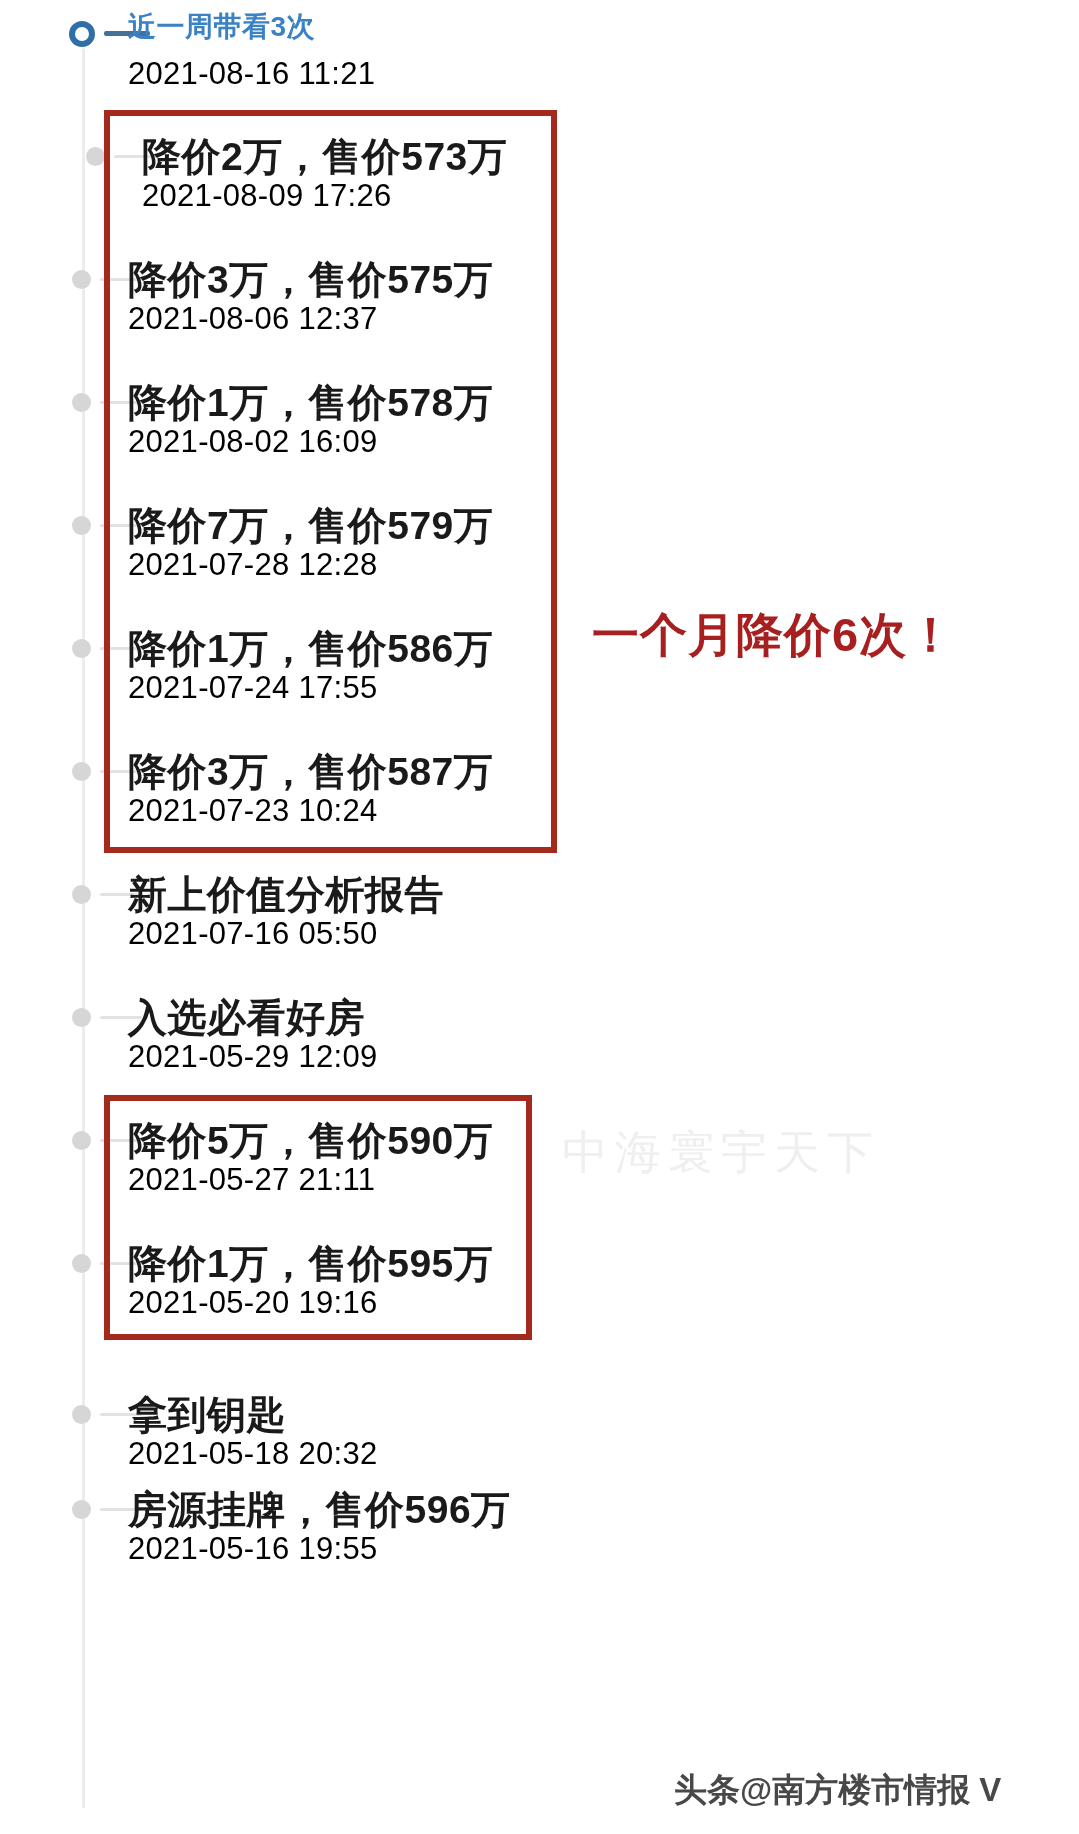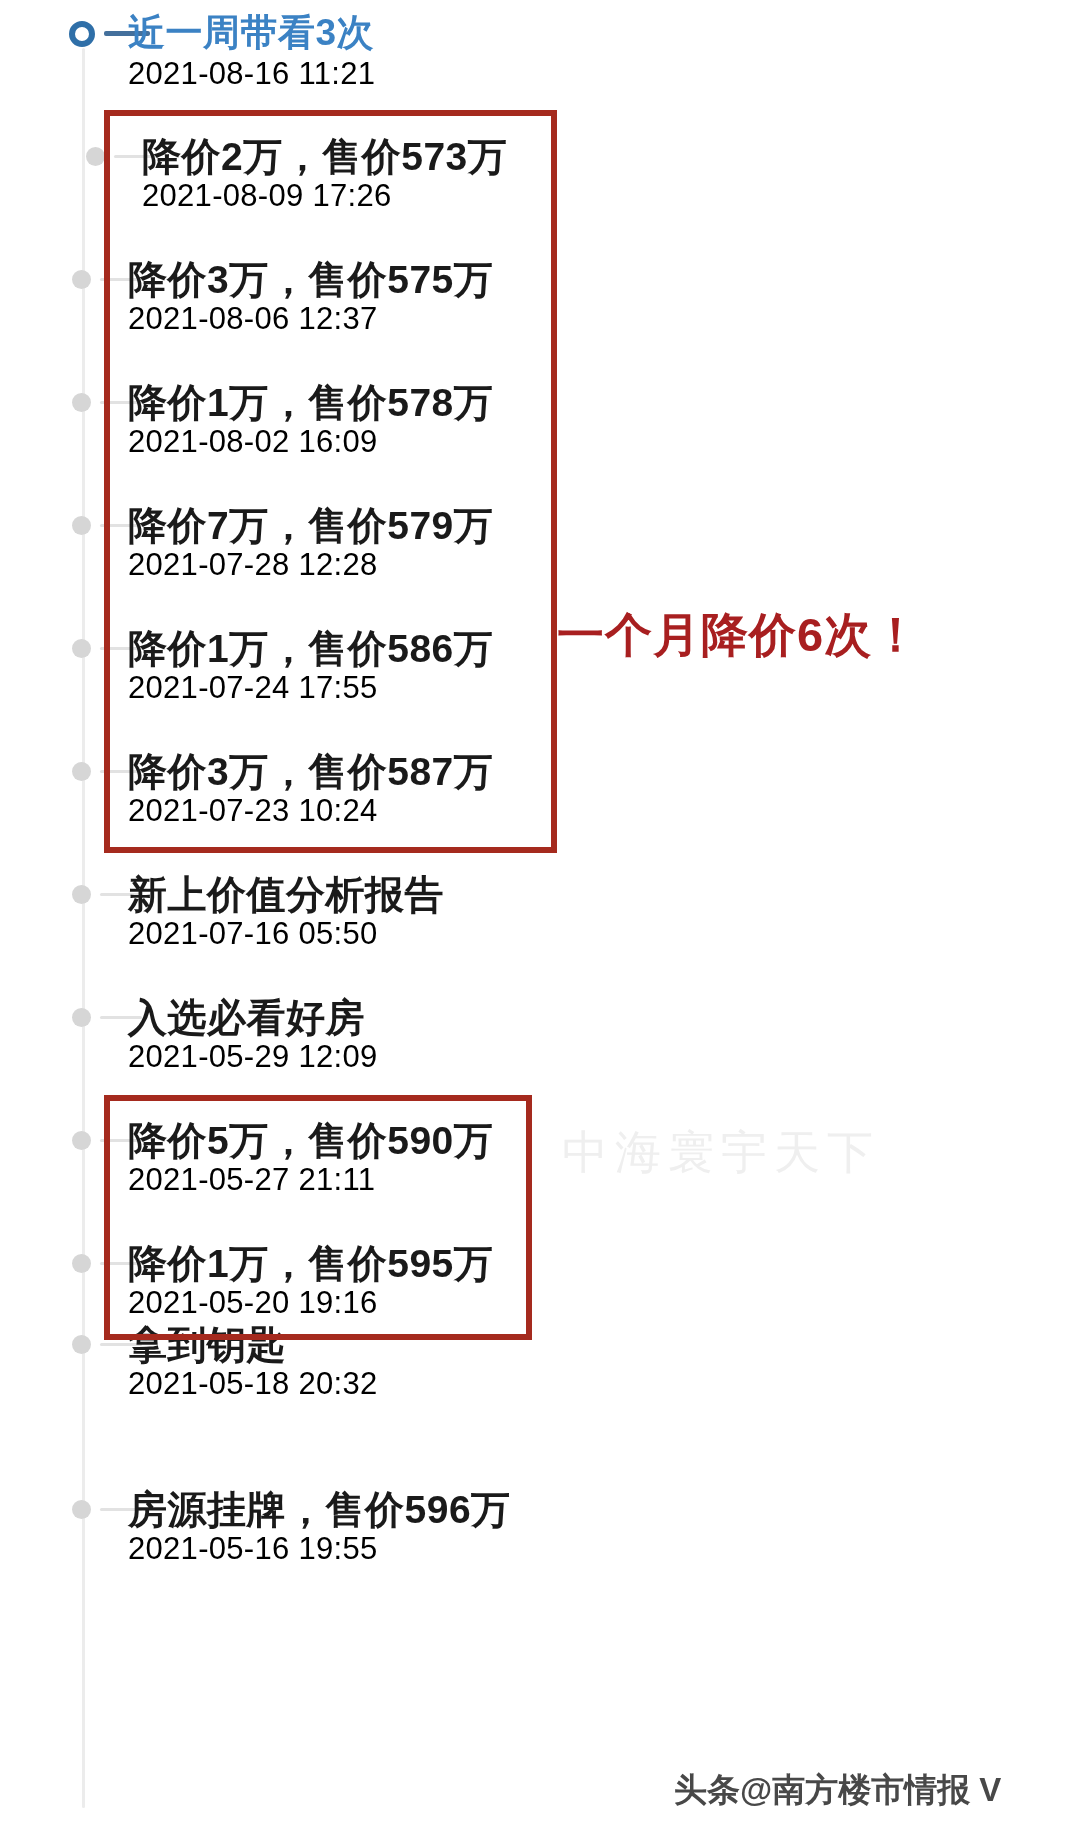--- a/index.html
+++ b/index.html
@@ -108,21 +108,21 @@
     left: 128px;
     top: 8px;
     font-size: 39px;
     font-weight: 700;
     color: #1a1a1a;
     white-space: nowrap;
     letter-spacing: 0.5px;
   }
   .tl-title.accent {
     color: #3b82c4;
-    font-size: 37px;
+    font-size: 28px;
   }
 
   .tl-time {
     position: absolute;
     left: 128px;
     top: 56px;
     font-size: 31px;
     font-weight: 400;
     color: #000000;
     white-space: nowrap;
@@ -140,20 +140,21 @@
   
   .annotation {
     position: absolute;
     left: 557px;
     top: 604px;
     font-size: 47px;
     font-weight: 700;
     color: #a81f20;
     white-space: nowrap;
     letter-spacing: 1px;
+    padding-left: 35px;
   }
 
   
   .attribution {
     position: absolute;
     left: 674px;
     top: 1768px;
     font-size: 33px;
     font-weight: 700;
     color: #2b2b2b;
@@ -262,21 +263,21 @@
         <div class="tl-time">2021-05-27 21:11</div>
       </div>
       <div class="tl-row" style="top: 1229px;">
         <div class="marker">
           <div class="dot"></div>
           <div class="dash"></div>
         </div>
         <div class="tl-title">降价1万，售价595万</div>
         <div class="tl-time">2021-05-20 19:16</div>
       </div>
-      <div class="tl-row" style="top: 1310px; padding-left: 20px;">
+      <div class="tl-row" style="top: 1380px; padding-left: 20px;">
         <div class="marker">
           <div class="dot"></div>
           <div class="dash"></div>
         </div>
         <div class="tl-title">拿到钥匙</div>
         <div class="tl-time">2021-05-18 20:32</div>
       </div>
       <div class="tl-row" style="top: 1475px;">
         <div class="marker">
           <div class="dot"></div>

